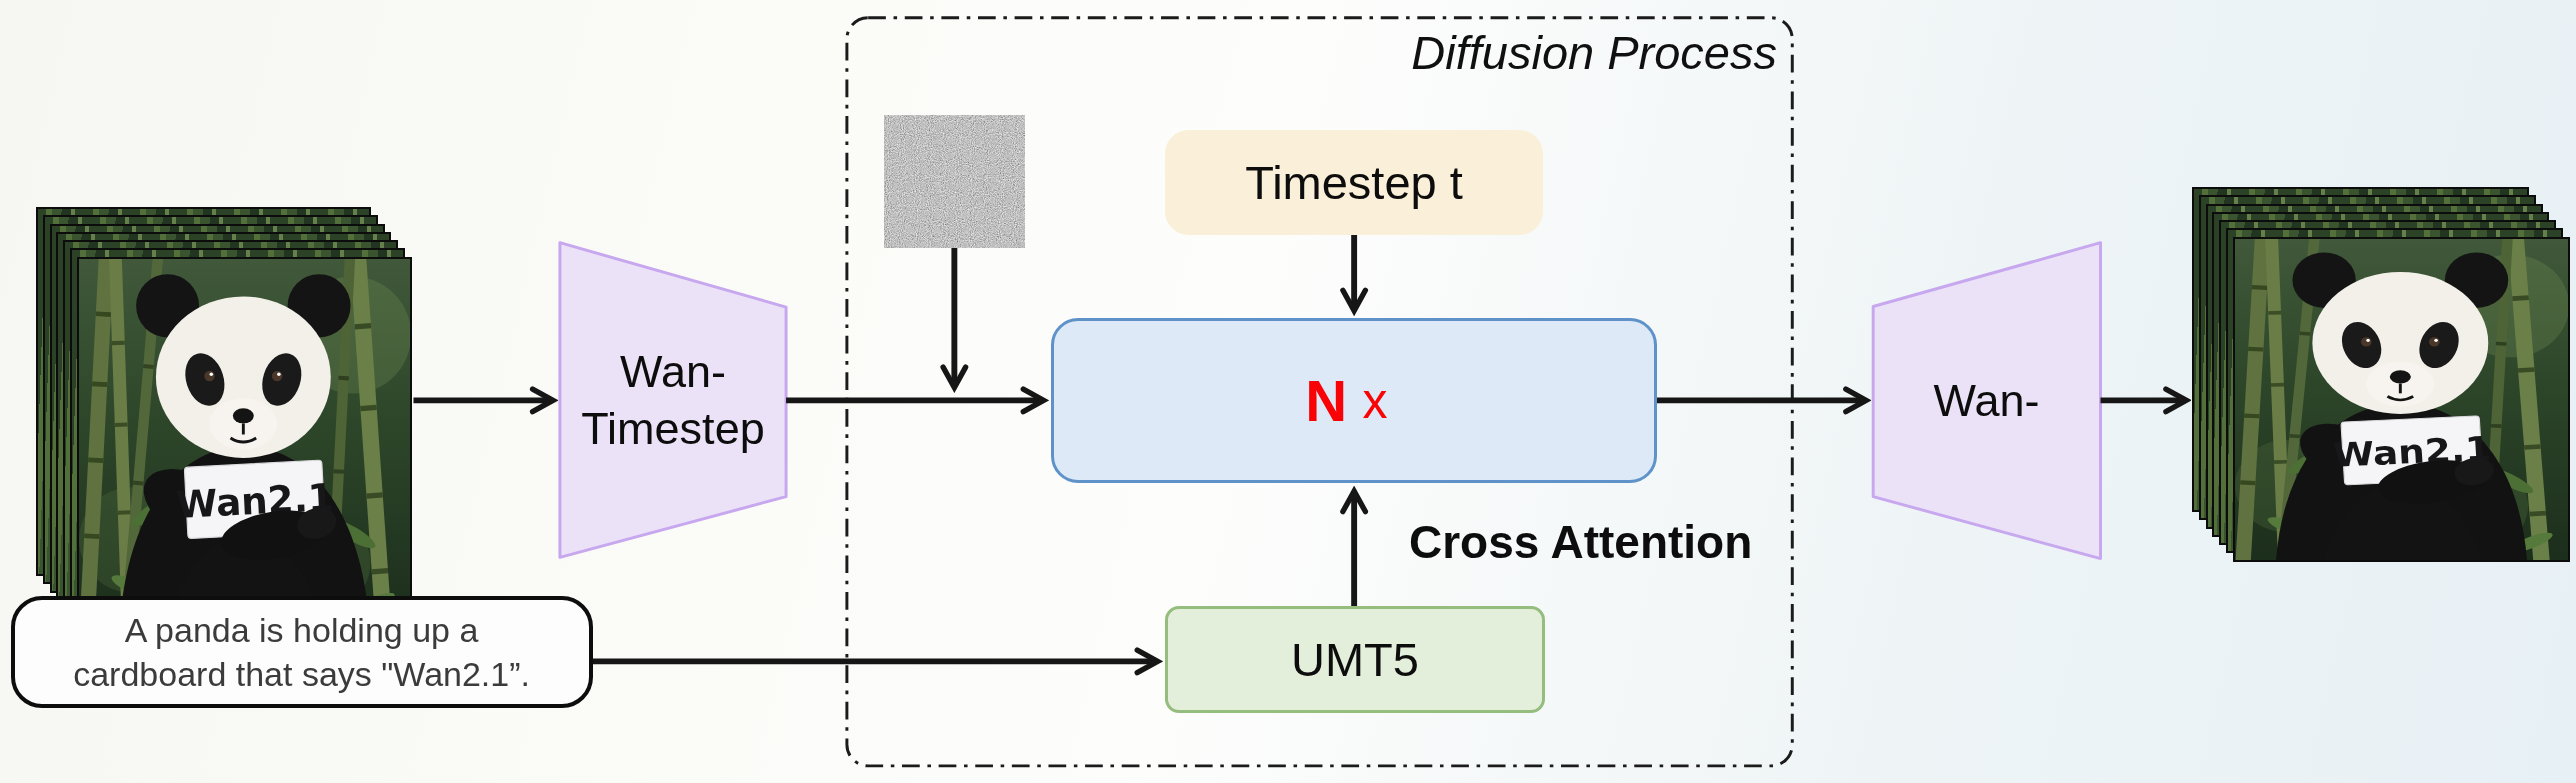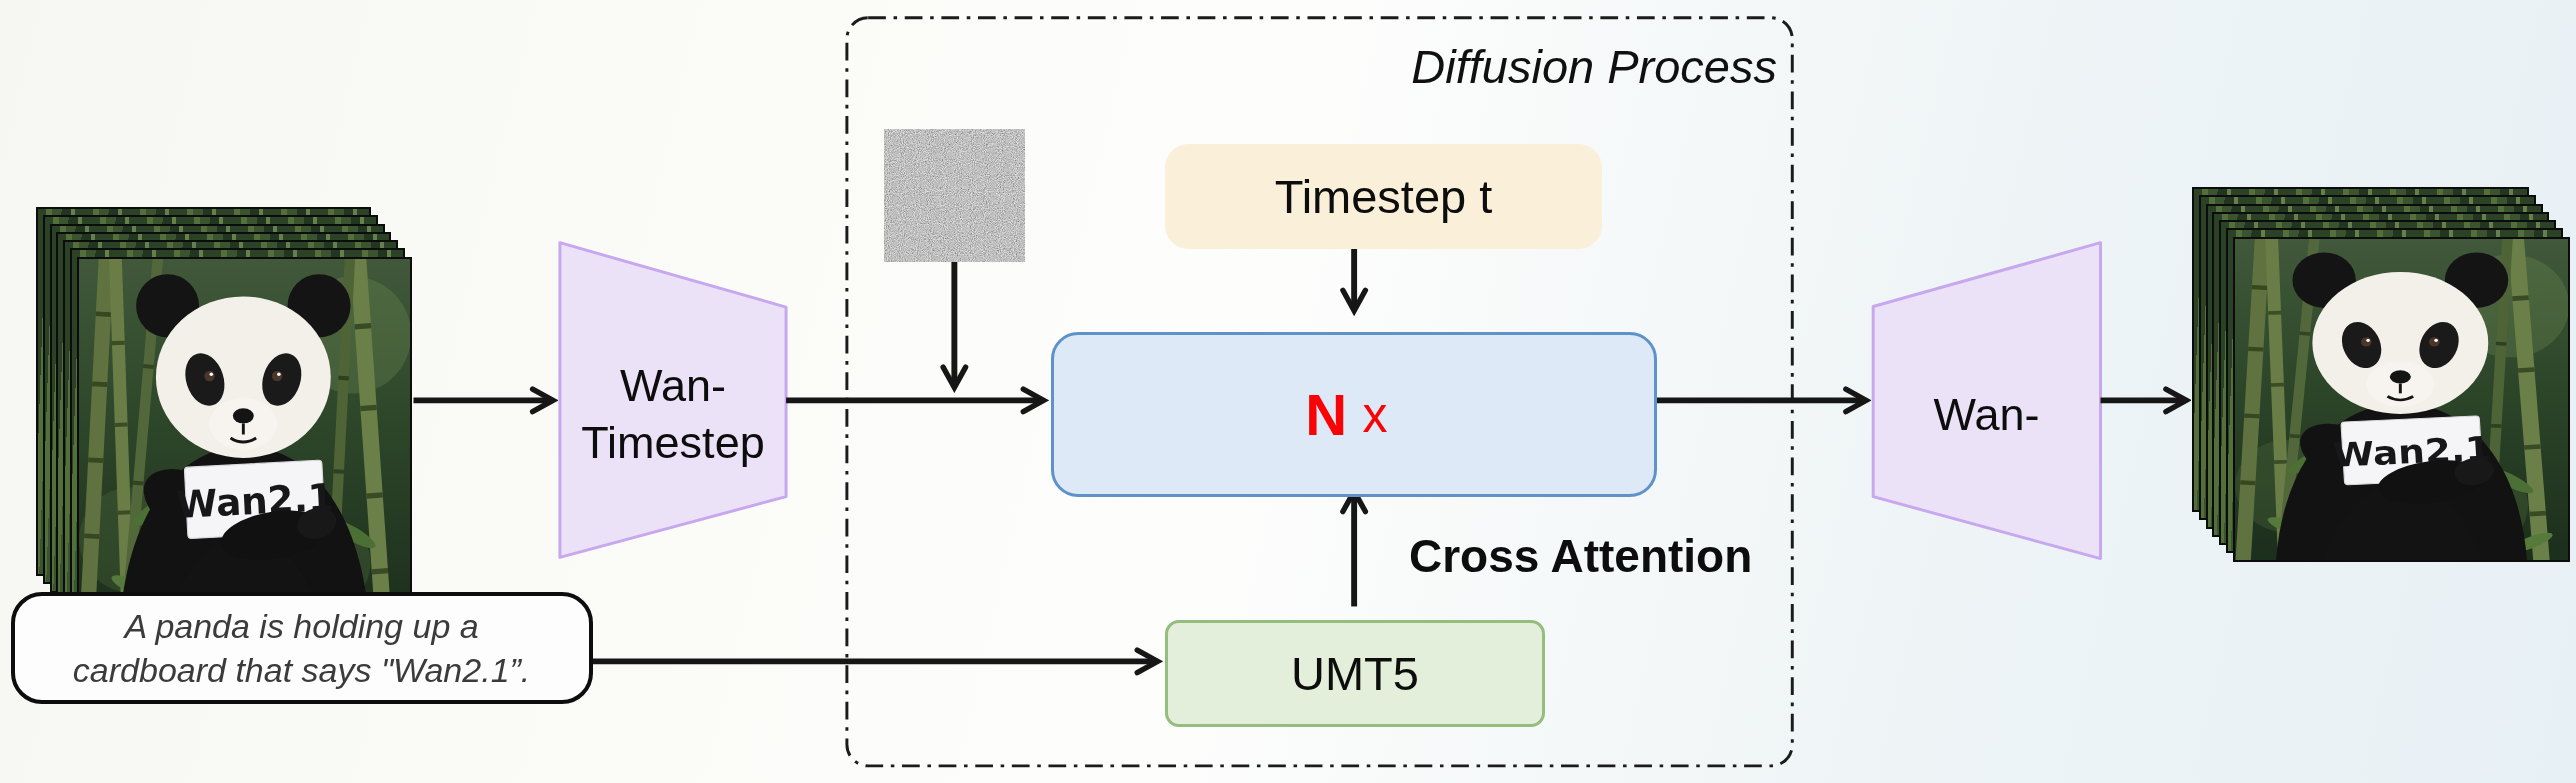--- a/index.html
+++ b/index.html
@@ -2,39 +2,39 @@
 <html style="font-size:9.4px"><head>
 <meta charset="utf-8">
 <style>
   html,body{margin:0;padding:0;background:#ffffff;}
   .viewport{
     position:relative;width:2576px;height:783px;overflow:hidden;
     font-family:"Liberation Sans", sans-serif;
     background:linear-gradient(103deg,#f6f6f2 0%,#fbfbf8 30%,#fdfdfc 48%,#eef4f6 75%,#e7f0f5 100%);
   }
   svg.overlay{position:absolute;left:0;top:0;width:2576px;height:783px;z-index:1;}
-  .abs{position:absolute;z-index:3;margin-top:14px;}
+  .abs{position:absolute;z-index:3;}
 
   
   .diff-title{left:1352px;top:25px;width:425px;text-align:right;
     font-size:47px;font-style:italic;color:#101010;letter-spacing:0px;}
   .node{display:flex;align-items:center;justify-content:center;text-align:center;color:#0d0d0d;}
-  .timestep{left:1165px;top:130px;width:437px;height:105px;background:#faefd8;border-radius:23.6px;font-size:47px;}
+  .timestep{left:1165px;top:130px;width:378px;height:105px;background:#faefd8;border-radius:23.6px;font-size:47px;}
   .dit{left:1051px;top:318px;width:606px;height:165px;background:#dde9f6;border:3.5px solid #5e92c8;
     border-radius:27px;box-sizing:border-box;font-size:58px;}
   .dit .n{color:#f80406;font-weight:bold;margin-right:15.4px;}
   .dit .x{color:#f80406;font-size:50px;margin-right:15.4px;}
   .umt5{left:1165px;top:606px;width:380px;height:107px;background:#e3efda;border:3px solid #94bd7e;
     border-radius:14px;box-sizing:border-box;font-size:47px;}
   .xattn{left:1409px;top:515px;font-size:46px;color:#0d0d0d;font-weight:bold;}
   .enc-label{left:560px;top:243px;width:226px;height:315px;flex-direction:column;font-size:45px;line-height:1.25;}
   .dec-label{left:1873px;top:243px;width:227px;height:316px;flex-direction:column;font-size:45px;line-height:1.25;}
-  .bubble{left:10.6px;top:578px;width:582px;height:112px;background:#fdfdfd;border:4.1px solid #0d0d0d;
+  .bubble{left:10.6px;top:596px;width:582px;height:112px;background:#fdfdfd;border:4.1px solid #0d0d0d;
     border-radius:31px;box-sizing:border-box;display:flex;flex-direction:column;align-items:center;
-    justify-content:center;font-size:34px;line-height:1.3;color:#3b3b3b;text-align:center;font-style:italic;}
+    justify-content:center;font-size:34px;line-height:1.3;color:#3b3b3b;text-align:center;}
   .noise-wrap{left:884px;top:115px;width:141px;height:133px;}
   .noise-wrap svg{width:100%;height:100%;display:block;}
 
   
   .stack{position:absolute;z-index:2;}
   .stack-left{left:36px;top:207px;width:376px;height:418px;}
   .stack-right{left:2192px;top:187px;width:377px;height:374px;}
   .frame{position:absolute;border:2.4px solid #0c0c0c;box-sizing:border-box;
     background:repeating-linear-gradient(92deg,#2b4226 0 8.3px,#53703a 8.3px 14px,#39542f 14px 23.6px,#223520 23.6px 33px,#65804a 33px 37px,#2b4226 37px 47px);}
   .stack-left .frame{width:335px;height:369px;}

